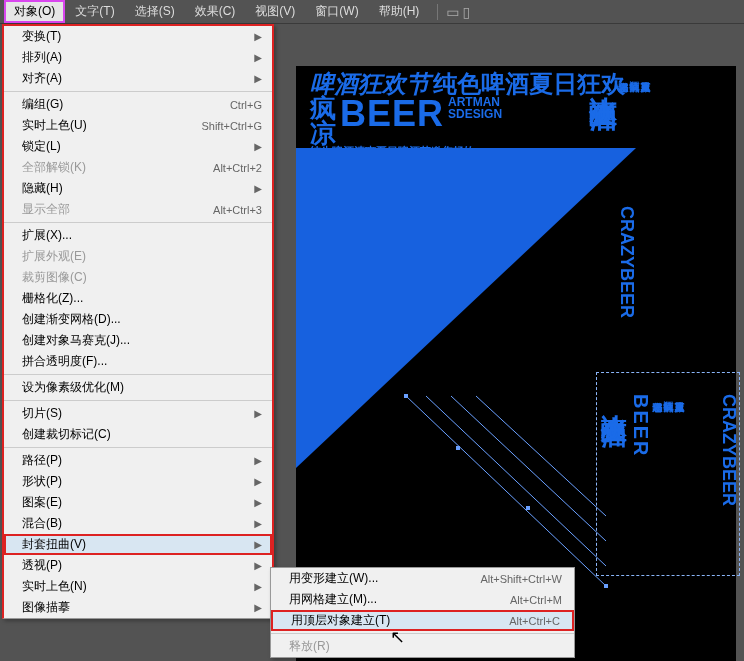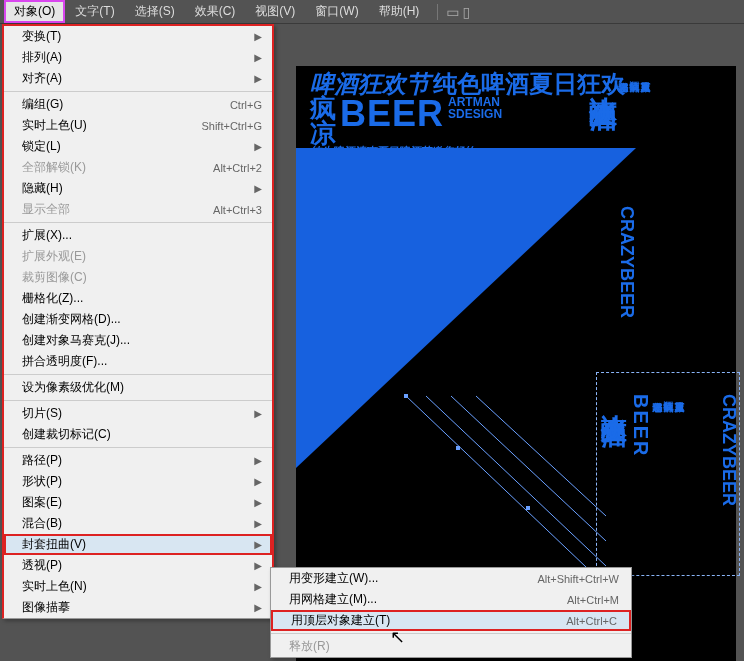--- a/index.html
+++ b/index.html
@@ -75,21 +75,21 @@
     }
     .menu-item.hover {
       background: #d8e6f2;
       align-items: center;
     }
     
     .submenu {
       position: absolute;
       top: 567px;
       left: 270px;
-      width: 362px;
+      width: 305px;
       background: #f0f0f0;
       border: 1px solid #999;
       box-shadow: 2px 2px 4px rgba(0,0,0,.3);
     }
     .submenu .menu-item { padding: 3px 12px 3px 18px; }
     .submenu-box {
       border: 2px solid #d22;
     }
     .cursor {
       position: absolute;
@@ -126,21 +126,21 @@
     .typo, .typo2 {
       position: absolute;
       color: #1a6be8;
       font-weight: 700;
       line-height: 1.02;
       text-align: left;
       white-space: nowrap;
     }
     .typo .t1 { font-size: 24px; font-style: italic; }
     .typo .t2 { font-size: 36px; letter-spacing: 1px; }
-    .typo .t3 { font-size: 11px; font-style: italic; }
+    .typo .t3 { font-size: 11px; }
     .typo2 .t1 { font-size: 22px; font-style: italic; }
     .vert-block {
       position: absolute;
       color: #1a6be8;
       font-weight: 700;
       writing-mode: vertical-rl;
       font-size: 28px;
       line-height: 1.05;
       letter-spacing: 2px;
     }

